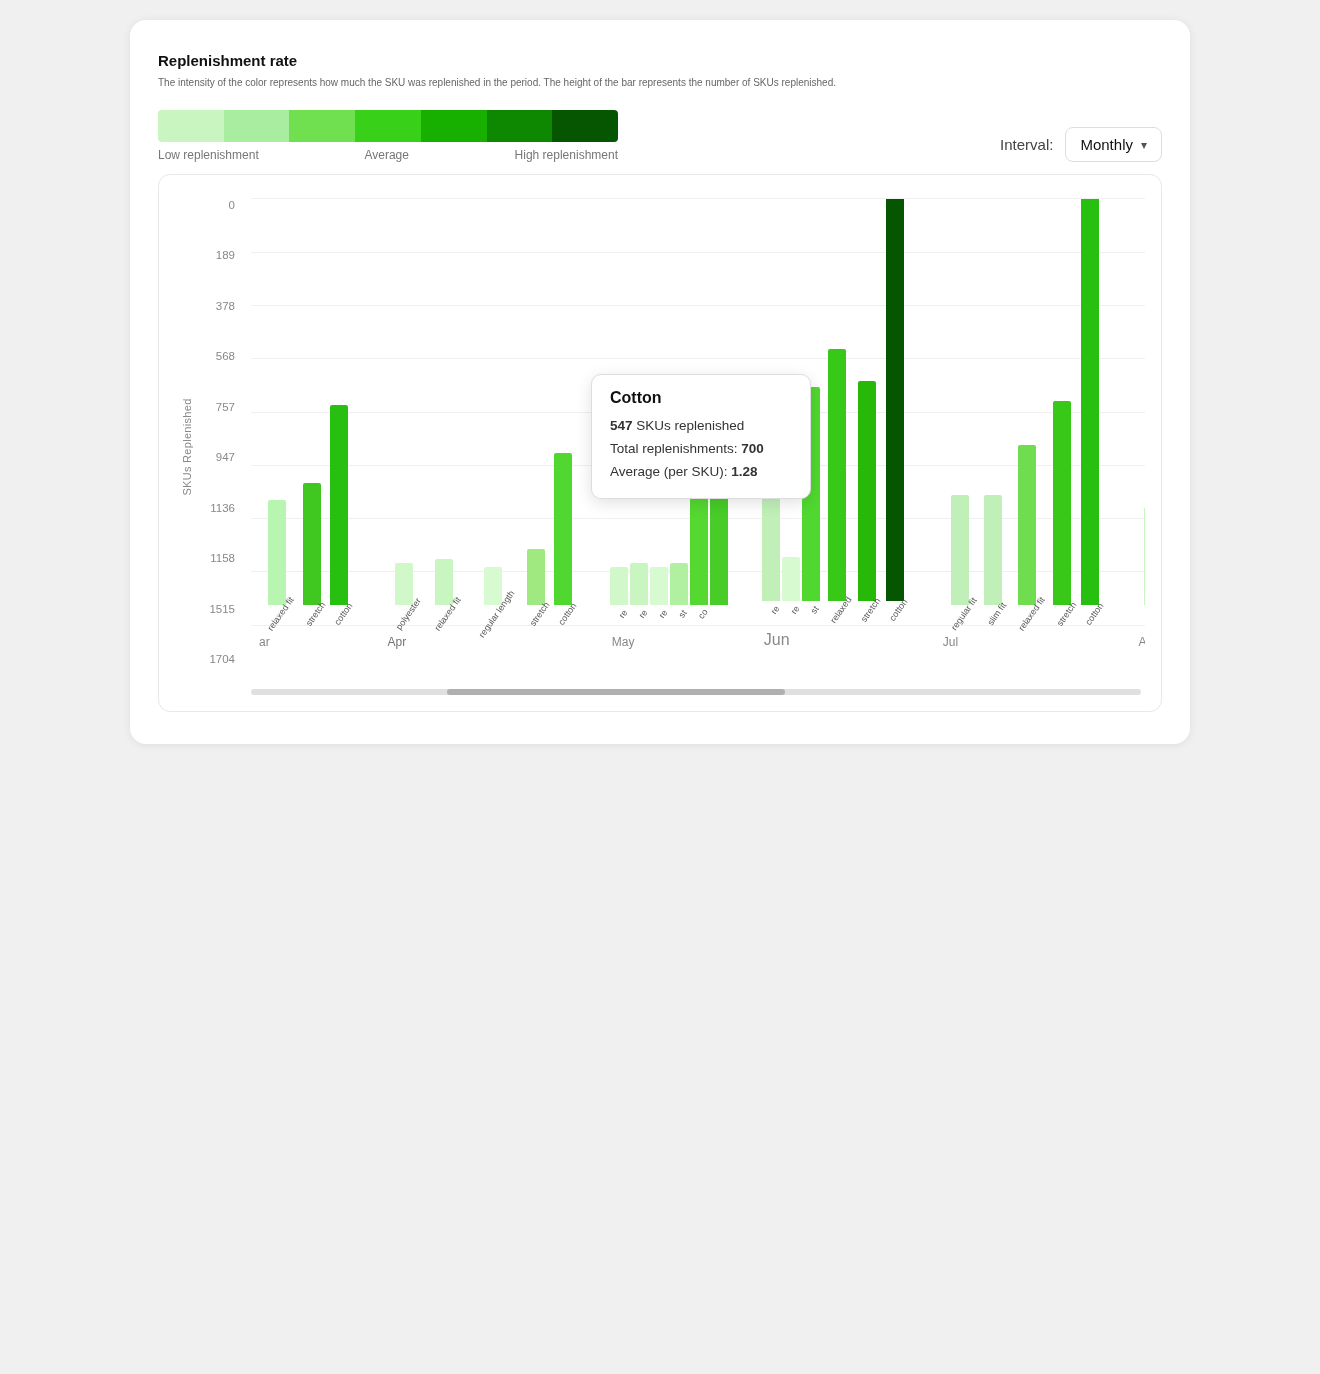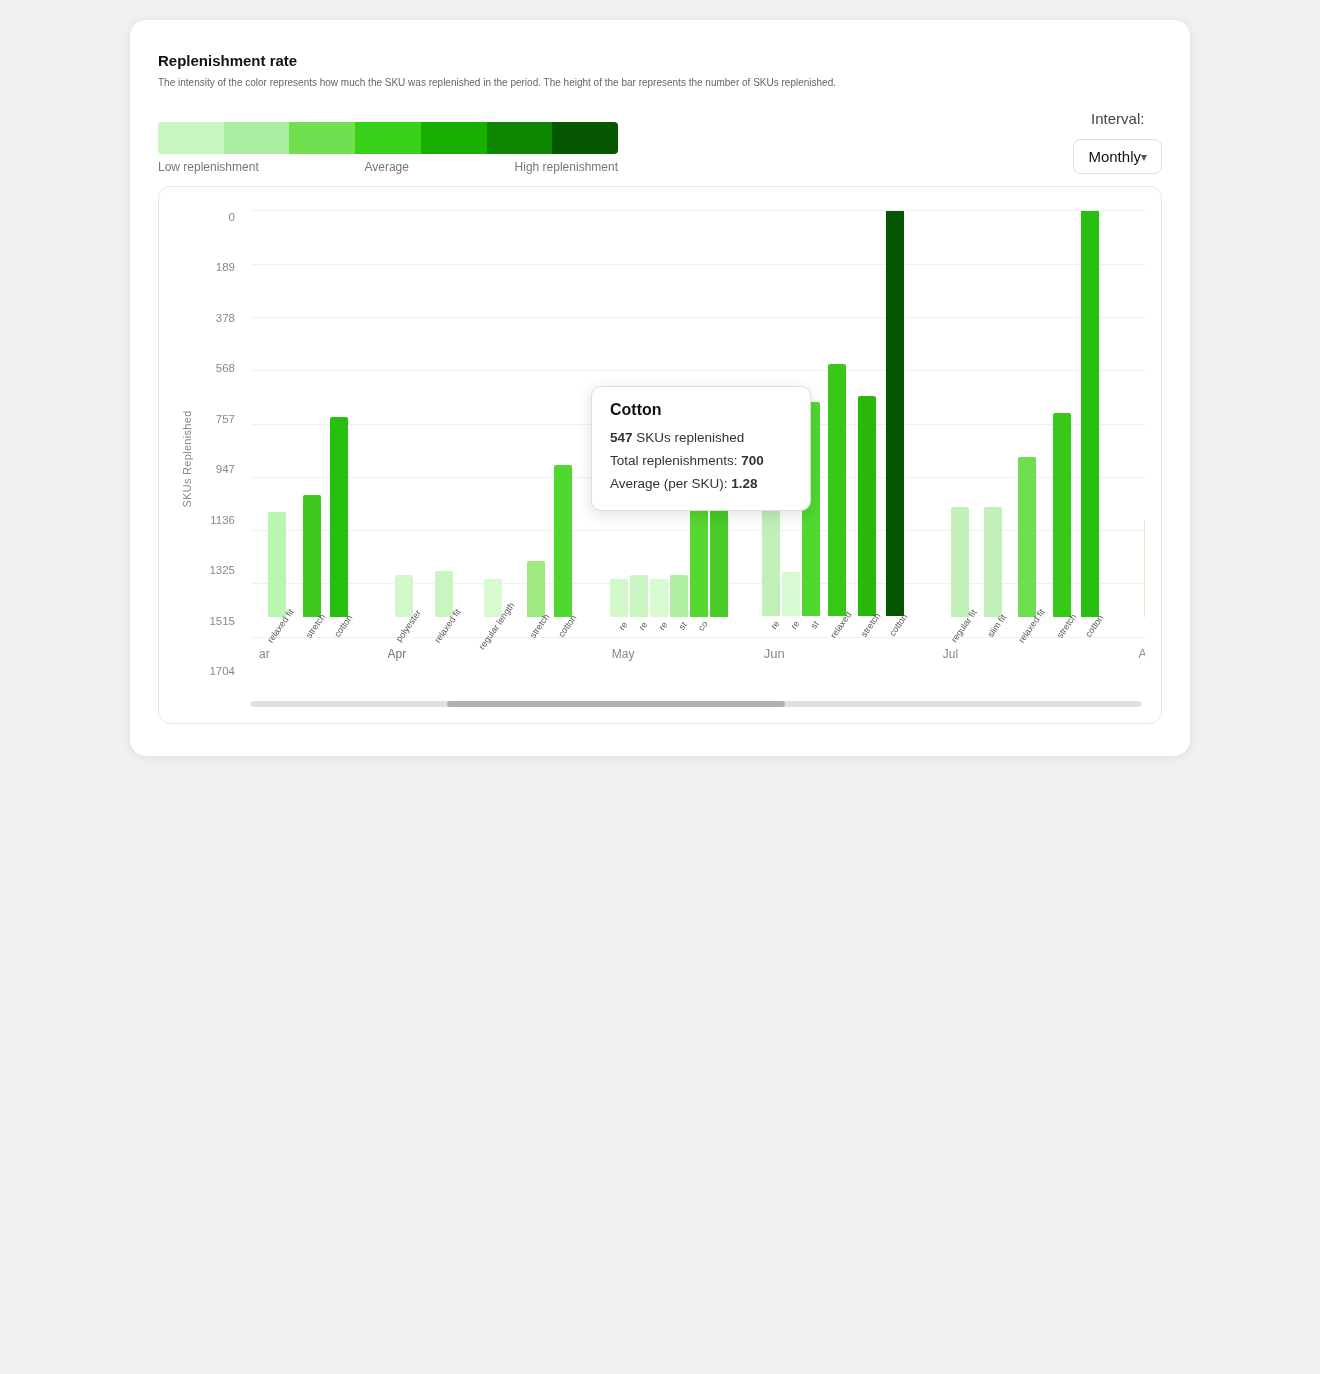--- a/index.html
+++ b/index.html
@@ -72,34 +72,33 @@
       display: flex;
       justify-content: space-between;
       width: 460px;
       font-size: 12px;
       color: #777;
     }
     .interval-selector {
       display: flex;
       align-items: center;
       gap: 12px;
-      flex-direction: column;
     }
     .interval-label {
       font-size: 15px;
       color: #444;
       font-weight: 500;
     }
     .interval-dropdown {
       display: flex;
       align-items: center;
       border: 1.5px solid #ddd;
       border-radius: 8px;
       padding: 8px 14px;
-      gap: 0;
+      gap: 8px;
       cursor: pointer;
       font-size: 15px;
       font-weight: 500;
       color: #111;
       background: #fff;
     }
     .chevron-down {
       font-size: 12px;
       color: #555;
     }
@@ -256,21 +255,21 @@
 
       <div class="y-axis-label-container">
         <span class="y-axis-label">SKUs Replenished</span>
       </div>
 
       <div class="chart-content">
 
         <div class="y-axis-ticks">
           <span class="y-tick">1704</span>
           <span class="y-tick">1515</span>
-          <span class="y-tick">1325</span>
+          <span class="y-tick">1158</span>
           <span class="y-tick">1136</span>
           <span class="y-tick">947</span>
           <span class="y-tick">757</span>
           <span class="y-tick">568</span>
           <span class="y-tick">378</span>
           <span class="y-tick">189</span>
           <span class="y-tick">0</span>
         </div>
 
         <div class="chart-plot-area">
@@ -389,21 +388,21 @@
                 </div>
                 <div style="display:flex;flex-direction:column;align-items:center;">
                   <div class="bar" style="height:220px;background:#28b808;"></div>
                   <div style="font-size:9px;color:#555;transform:rotate(-55deg);transform-origin:top center;white-space:nowrap;margin-top:6px;height:20px;">stretch</div>
                 </div>
                 <div style="display:flex;flex-direction:column;align-items:center;">
                   <div class="bar" style="height:418px;background:#065500;"></div>
                   <div style="font-size:9px;color:#555;transform:rotate(-55deg);transform-origin:top center;white-space:nowrap;margin-top:6px;height:20px;">cotton</div>
                 </div>
               </div>
-              <div style="font-size:13px;color:#888;padding-top:4px;padding-left:2px;">Jun</div>
+              <div style="font-size:16px;color:#888;padding-top:4px;padding-left:2px;">Jun</div>
             </div>
 
             <div style="width:14px;flex-shrink:0;"></div>
 
             <div style="display:flex;flex-direction:column;align-items:flex-start;flex-shrink:0;">
               <div style="display:flex;align-items:flex-end;gap:2px;">
                 <div style="display:flex;flex-direction:column;align-items:center;">
                   <div class="bar" style="height:110px;background:#c0f0b8;"></div>
                   <div style="font-size:9px;color:#555;transform:rotate(-55deg);transform-origin:top center;white-space:nowrap;margin-top:6px;height:20px;">regular fit</div>
                 </div>

